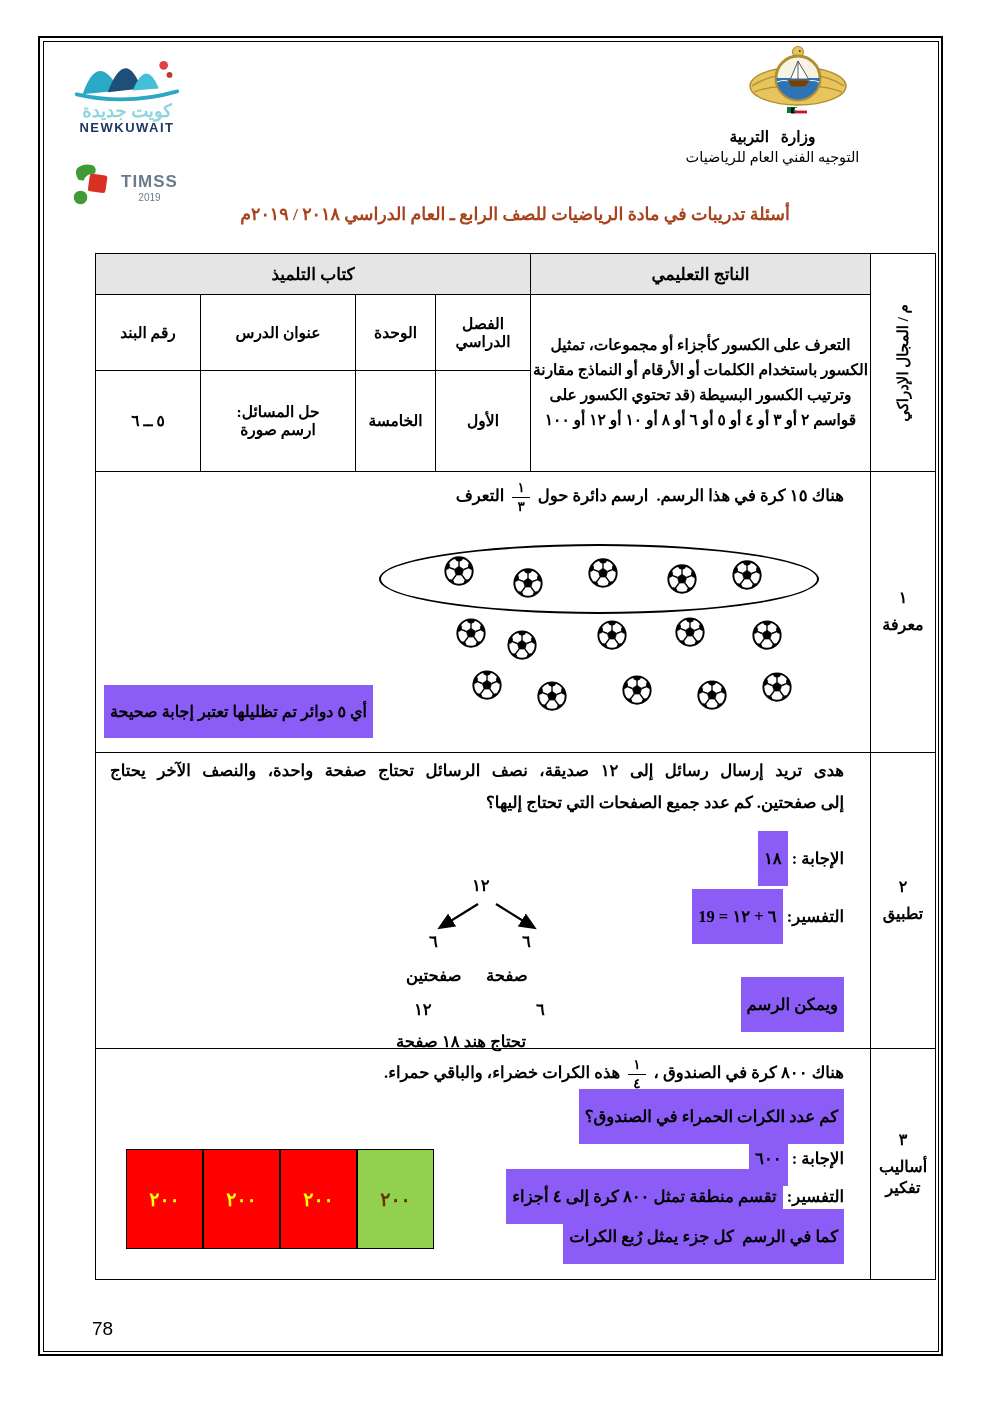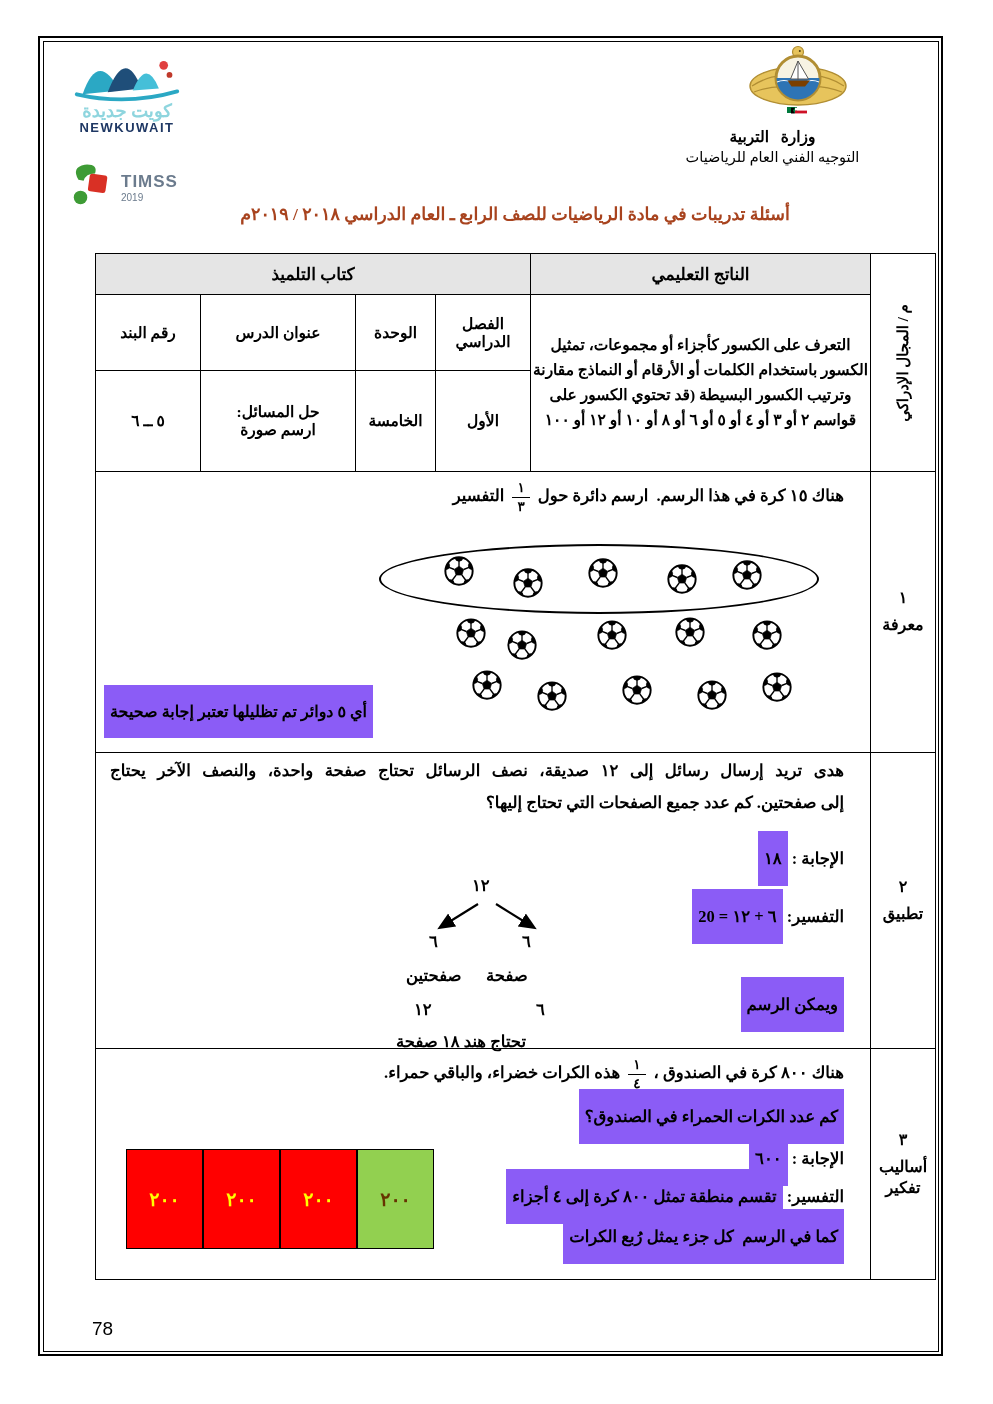--- a/index.html
+++ b/index.html
@@ -14,21 +14,21 @@
   .emblem{position:absolute;left:748px;top:42px;width:100px;height:86px;}
   .ministry{position:absolute;left:650px;top:128px;width:245px;text-align:center;}
   .ministry .l1{font-weight:bold;font-size:15.5px;white-space:pre-wrap;}
   .ministry .l2{font-size:14.5px;margin-top:3px;}
   .nk{position:absolute;left:58px;top:46px;width:138px;text-align:center;}
   .nk svg{width:122px;height:56px;display:block;margin:0 auto;}
   .nk .ar{color:#8ED5DE;font-size:18px;font-weight:bold;line-height:1;}
   .nk .en{color:#1F3864;font-weight:bold;font-size:13px;letter-spacing:1.5px;font-family:"Liberation Sans","DejaVu Sans",sans-serif;}
   .timss{position:absolute;left:70px;top:158px;width:130px;height:58px;display:flex;align-items:center;gap:5px;direction:ltr;}
   .timss svg{width:46px;height:52px;}
-  .timss .tx{text-align:left;}
+  .timss .tx{text-align:center;}
   .timss .t1{color:#6B7B8D;font-weight:bold;font-size:17px;font-family:"Liberation Sans","DejaVu Sans",sans-serif;letter-spacing:1px;}
   .timss .t2{color:#6B7B8D;font-size:10px;font-family:"Liberation Sans","DejaVu Sans",sans-serif;}
 
   .title{position:absolute;left:95px;top:204px;width:840px;text-align:center;
     font-weight:bold;font-size:17.5px;color:#A8431E;}
 
   
   .main-table{position:absolute;left:95px;top:253px;width:840px;border-collapse:collapse;table-layout:fixed;}
   .main-table td{border:1.5px solid #000;padding:0;vertical-align:middle;text-align:center;font-weight:bold;}
   .hdr{background:#e5e5e5;font-size:17px;height:40px;}
@@ -198,21 +198,21 @@
     </tr>
 
     <tr>
       <td class="domain-cell">
         <div class="num">١</div>
         <div class="lbl">معرفة</div>
       </td>
       <td class="qtd" colspan="5">
         <div class="qwrap h280">
           <div class="qline">
-            <span class="pre">هناك ١٥ كرة في هذا الرسم.  ارسم دائرة حول</span><span class="frac"><span class="fn">١</span><span class="fd">٣</span></span><span>التفسير</span>
+            <span class="pre">هناك ١٥ كرة في هذا الرسم.  ارسم دائرة حول</span><span class="frac"><span class="fn">١</span><span class="fd">٣</span></span><span>التعرف</span>
           </div>
           <div class="oval"></div>
           <svg class="ball" viewBox="0 0 40 40" style="left:348px;top:84px">
               <use href="#ballsym"></use>
             </svg>
           <svg class="ball" viewBox="0 0 40 40" style="left:417px;top:96px">
               <use href="#ballsym"></use>
             </svg>
           <svg class="ball" viewBox="0 0 40 40" style="left:492px;top:86px">
               <use href="#ballsym"></use>
@@ -268,21 +268,21 @@
           <div class="q2lines">
             <div class="q2l1">هدى تريد إرسال رسائل إلى ١٢ صديقة، نصف الرسائل تحتاج صفحة واحدة، والنصف الآخر  يحتاج</div>
             <div class="q2l2">إلى صفحتين. كم عدد جميع الصفحات التي تحتاج إليها؟</div>
           </div>
           <div class="absr" style="top:96px">
             <span>الإجابة :</span>
             <span class="hl">١٨</span>
           </div>
           <div class="absr" style="top:154px">
             <span>التفسير:</span>
-            <span class="hl">٦ + ١٢ = 20</span>
+            <span class="hl">٦ + ١٢ = 19</span>
           </div>
           <div class="absr" style="top:242px">
             <span class="hl">ويمكن الرسم</span>
           </div>
           <div class="tree">
             <div class="t-root">١٢</div>
             <svg class="t-arrows" viewBox="0 0 140 30">
               <defs>
                   <marker id="arw" markerWidth="9" markerHeight="8" refX="6" refY="3.5" orient="auto">
                     <path d="M0,0 L8,3.5 L0,7 Z" fill="#000"></path>

